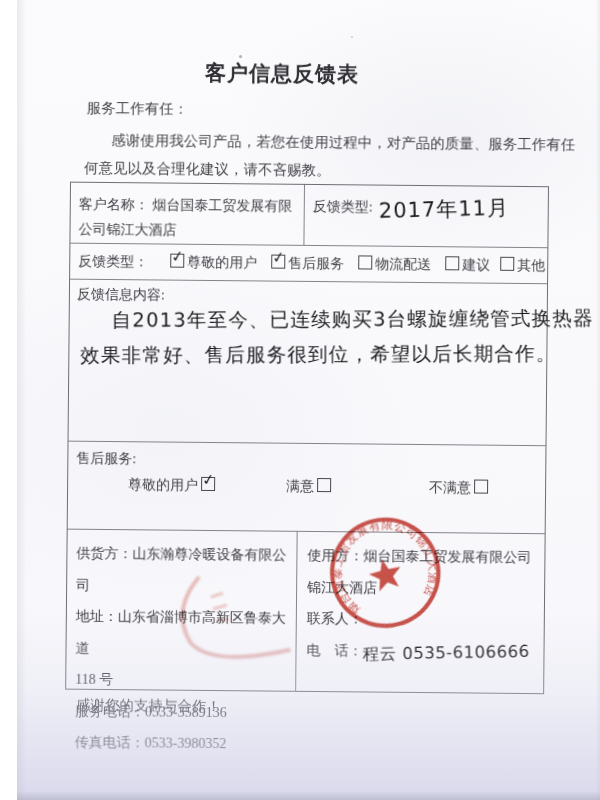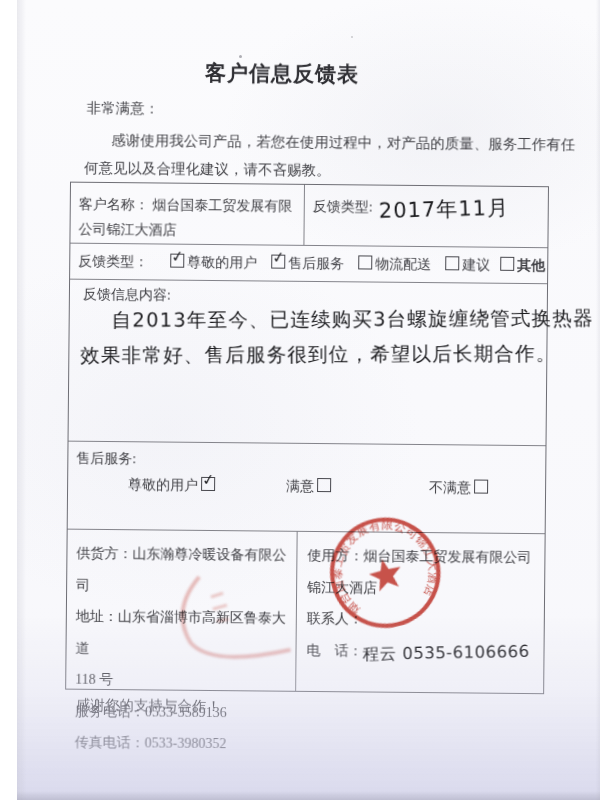--- a/index.html
+++ b/index.html
@@ -61,21 +61,21 @@
 </style>
 </head>
 <body>
 
 <div class="page">
 
   <div class="content">
 
     <div class="abs title" style="left:187px;top:60px;">客户信息反馈表</div>
 
-    <div class="abs body-text" style="left:69px;top:101px;">非常满意：</div>
+    <div class="abs body-text" style="left:69px;top:101px;">服务工作有任：</div>
     <div class="abs body-text" style="left:94px;top:133px;">感谢使用我公司产品，若您在使用过程中，对产品的质量、服务工作有任</div>
     <div class="abs body-text" style="left:67px;top:161px;">何意见以及合理化建议，请不吝赐教。</div>
 
     <div class="ftable">
 
       <div class="row r1">
         <div class="cell r1-left">
           <span class="lbl">客户名称：</span>
           <span>烟台国泰工贸发展有限公司锦江大酒店</span>
         </div>
@@ -92,27 +92,27 @@
         </span>
         <span class="cb-item type-item" data-checked="true">
           <span class="cb before"><span class="tick">✓</span></span><span>售后服务</span>
         </span>
         <span class="cb-item type-item" data-checked="false">
           <span class="cb before"></span><span>物流配送</span>
         </span>
         <span class="cb-item type-item" data-checked="false">
           <span class="cb before"></span><span>建议</span>
         </span>
-        <span class="cb-item type-item" style="margin-left:10px;font-weight:bold;" data-checked="false">
+        <span class="cb-item type-item" style="margin-left:10px;" data-checked="false">
           <span class="cb before"></span><span>其他</span>
         </span>
       </div>
 
       <div class="row r3">
-        <div class="abs lbl" style="left:13px;top:6px;">反馈信息内容:</div>
+        <div class="abs lbl" style="left:7px;top:6px;">反馈信息内容:</div>
         <div class="hand hand-line" style="left:42px;top:23px;">自2013年至今、已连续购买3台螺旋缠绕管式换热器，运行</div>
         <div class="hand hand-line" style="left:11px;top:59px;">效果非常好、售后服务很到位，希望以后长期合作。</div>
       </div>
 
       <div class="row r4">
         <div class="abs lbl" style="left:8px;top:8px;">售后服务:</div>
         <span class="cb-item sat-opt" style="left:60px;" data-checked="true">
           <span>尊敬的用户</span><span class="cb after"><span class="tick">✓</span></span>
         </span>
         <span class="cb-item sat-opt" style="left:218px;" data-checked="false">

